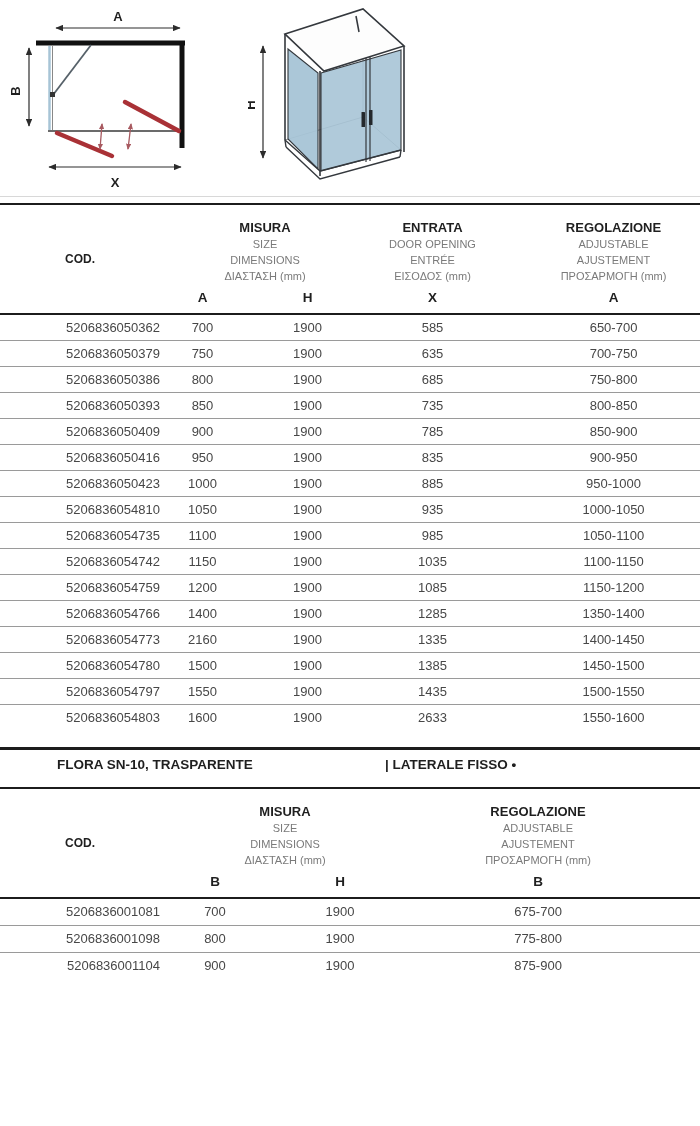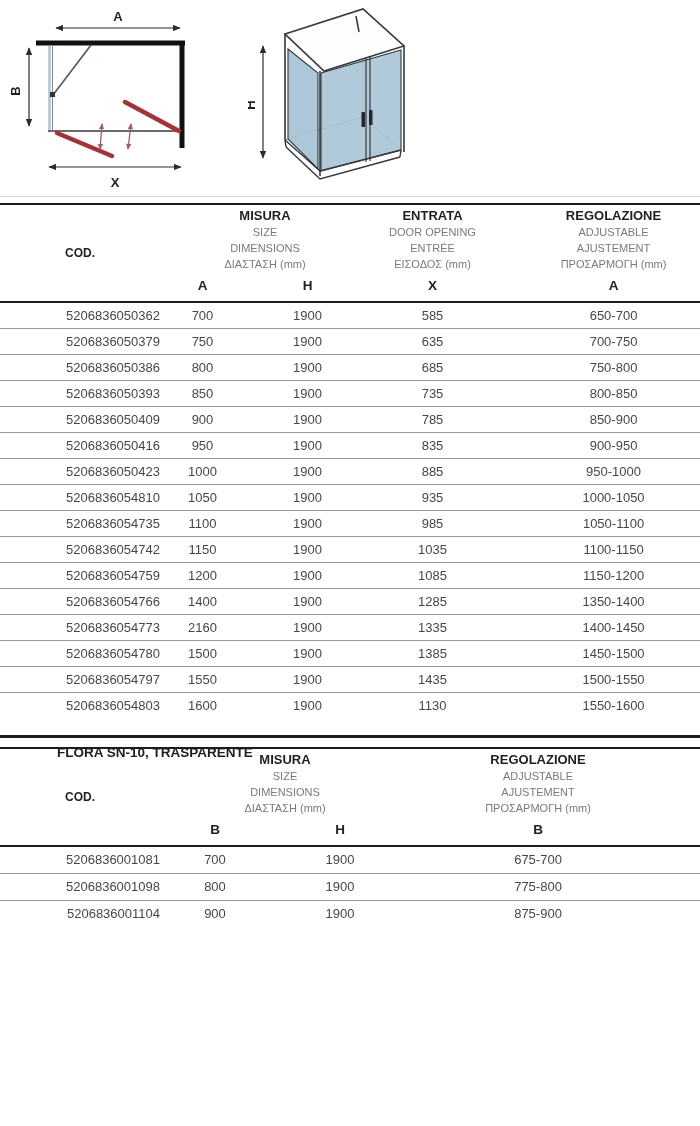--- a/index.html
+++ b/index.html
@@ -16,36 +16,36 @@
   .diagrams{position:relative;height:197px;border-bottom:1px solid #d8d8d8;}
   .plan-svg{position:absolute;left:8px;top:4px;}
   .iso-svg{position:absolute;left:248px;top:0px;}
   .dim-label{font:bold 13px "Liberation Sans",sans-serif;fill:var(--text_dark);}
 
   
   table{border-collapse:collapse;width:700px;table-layout:fixed;}
   .t1{margin-top:6px;border-top:2px solid var(--rule_dark);}
   thead{border-bottom:2px solid var(--rule_dark);}
   th{font-weight:normal;vertical-align:middle;}
-  .grp{padding-top:2px;padding-bottom:2px;text-align:center;}
+  .grp{padding-top:14px;padding-bottom:2px;text-align:center;}
   .g-main{font-size:13px;font-weight:bold;color:var(--text_dark);line-height:17px;}
   .g-sub{font-size:11px;color:var(--text_gray);line-height:16px;}
   .cod-th{font-size:12px;font-weight:bold;color:var(--text_dark);text-align:center;}
   .subcol-row th{font-size:13.5px;font-weight:bold;color:var(--text_dark);
                  height:28px;text-align:center;padding-bottom:4px;}
   tbody td{height:26px;font-size:13px;color:var(--text_data);text-align:center;
            border-top:1px solid var(--rule_gray);white-space:nowrap;}
   tbody tr:first-child td{border-top:none;}
   tbody td:first-child{text-align:right;padding-left:24px;}
   .t1 th.pad-right,.t1 td:nth-child(5){padding-left:32px;}
   .t2 tbody td{height:27px;}
   .t2 th.pad-left,.t2 td:nth-child(4){padding-right:34px;}
 
   
-  .band{position:relative;height:14px;margin-top:17px;
+  .band{position:relative;height:42px;margin-top:17px;
         border-top:3px solid var(--rule_dark);border-bottom:2px solid var(--rule_dark);text-align:center;}
   .band span{position:absolute;top:0;line-height:29px;font-size:13.5px;font-weight:bold;
              color:var(--text_dark);white-space:nowrap;}
   .band .b-left{left:57px;}
   .band .b-right{left:385px;}
 </style>
 </head>
 <body>
 
 <div class="page">
@@ -266,28 +266,29 @@
           <td>5206836054797</td>
           <td>1550</td>
           <td>1900</td>
           <td>1435</td>
           <td>1500-1550</td>
         </tr>
         <tr>
           <td>5206836054803</td>
           <td>1600</td>
           <td>1900</td>
-          <td>1130</td>
+          <td>2633</td>
           <td>1550-1600</td>
         </tr>
       </tbody>
   </table>
 
   <div class="band">
     <span class="b-left">FLORA SN-10, TRASPARENTE</span>
+    <span class="b-right">| LATERALE FISSO •</span>
   </div>
 
   <table class="t2">
     <colgroup>
         <col style="width:160px">
         <col style="width:110px">
         <col style="width:140px">
         <col style="width:290px">
       </colgroup>
     <thead>

